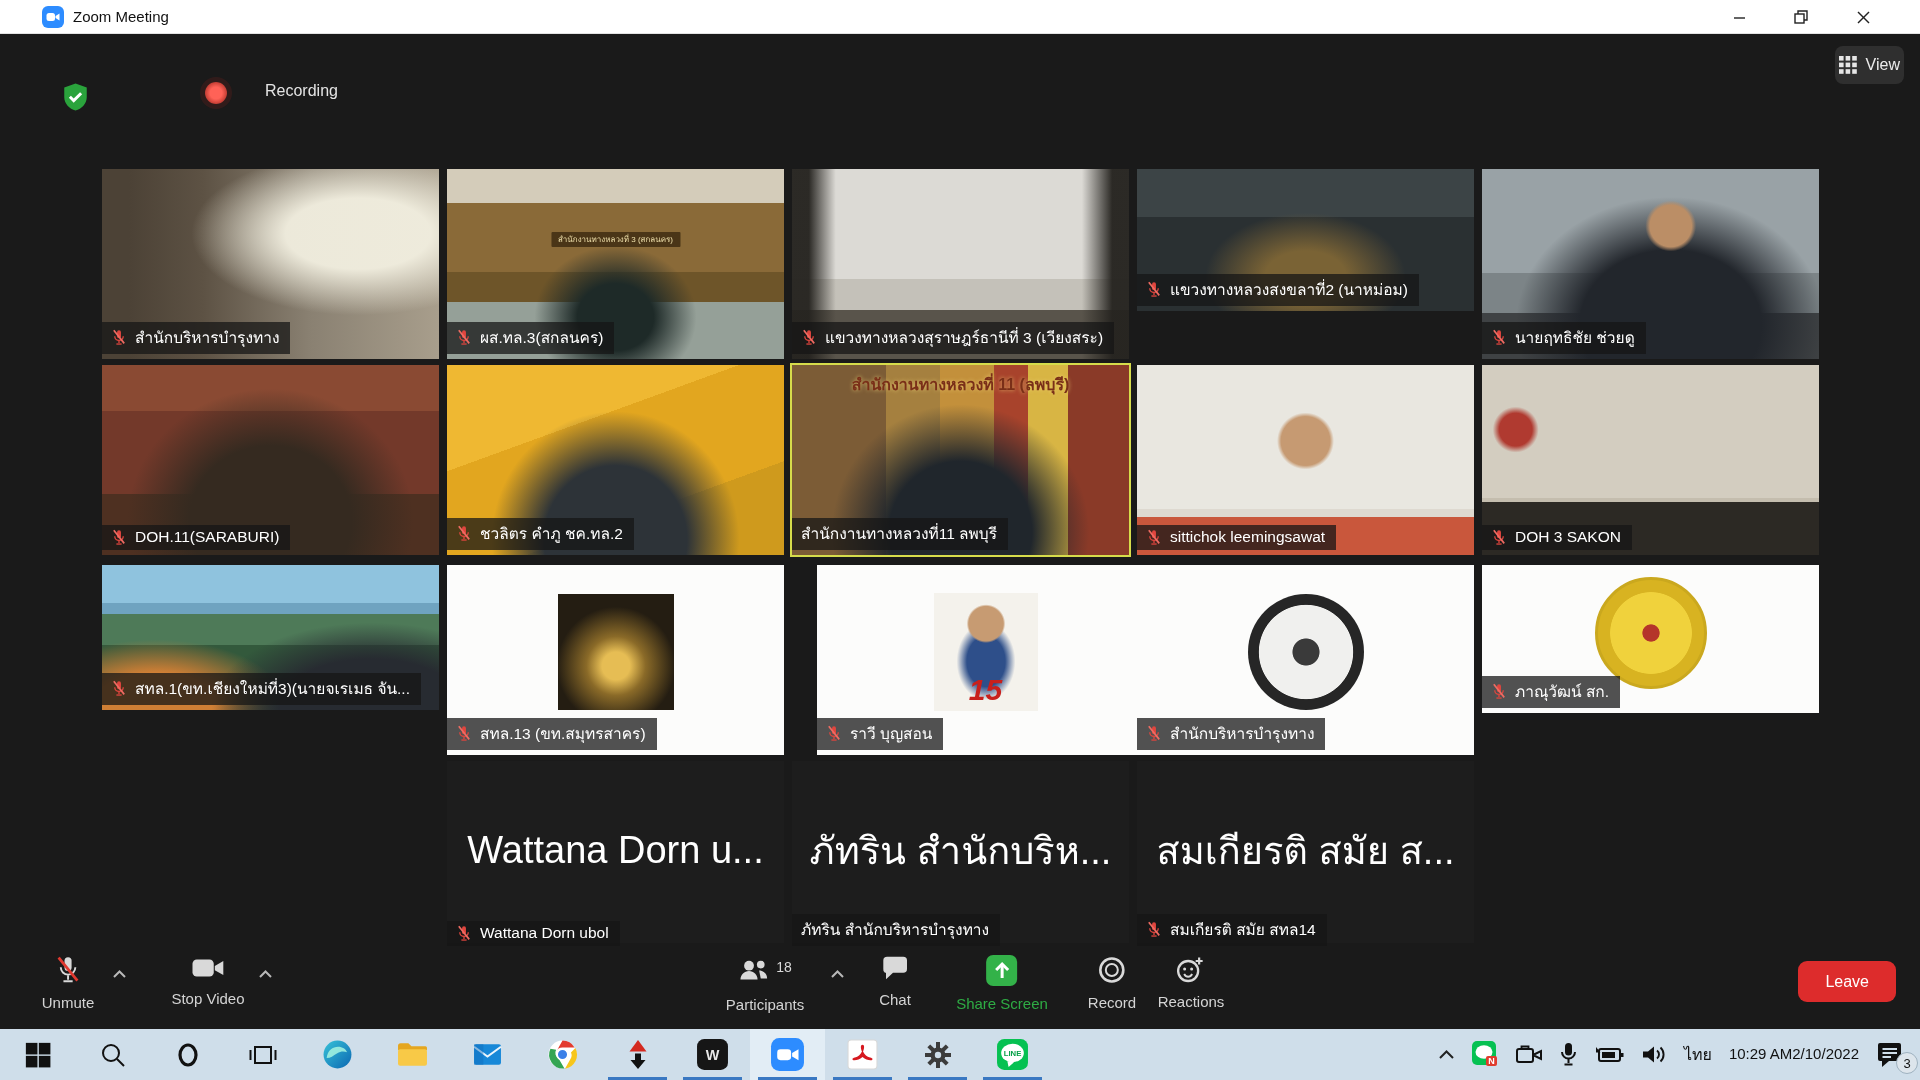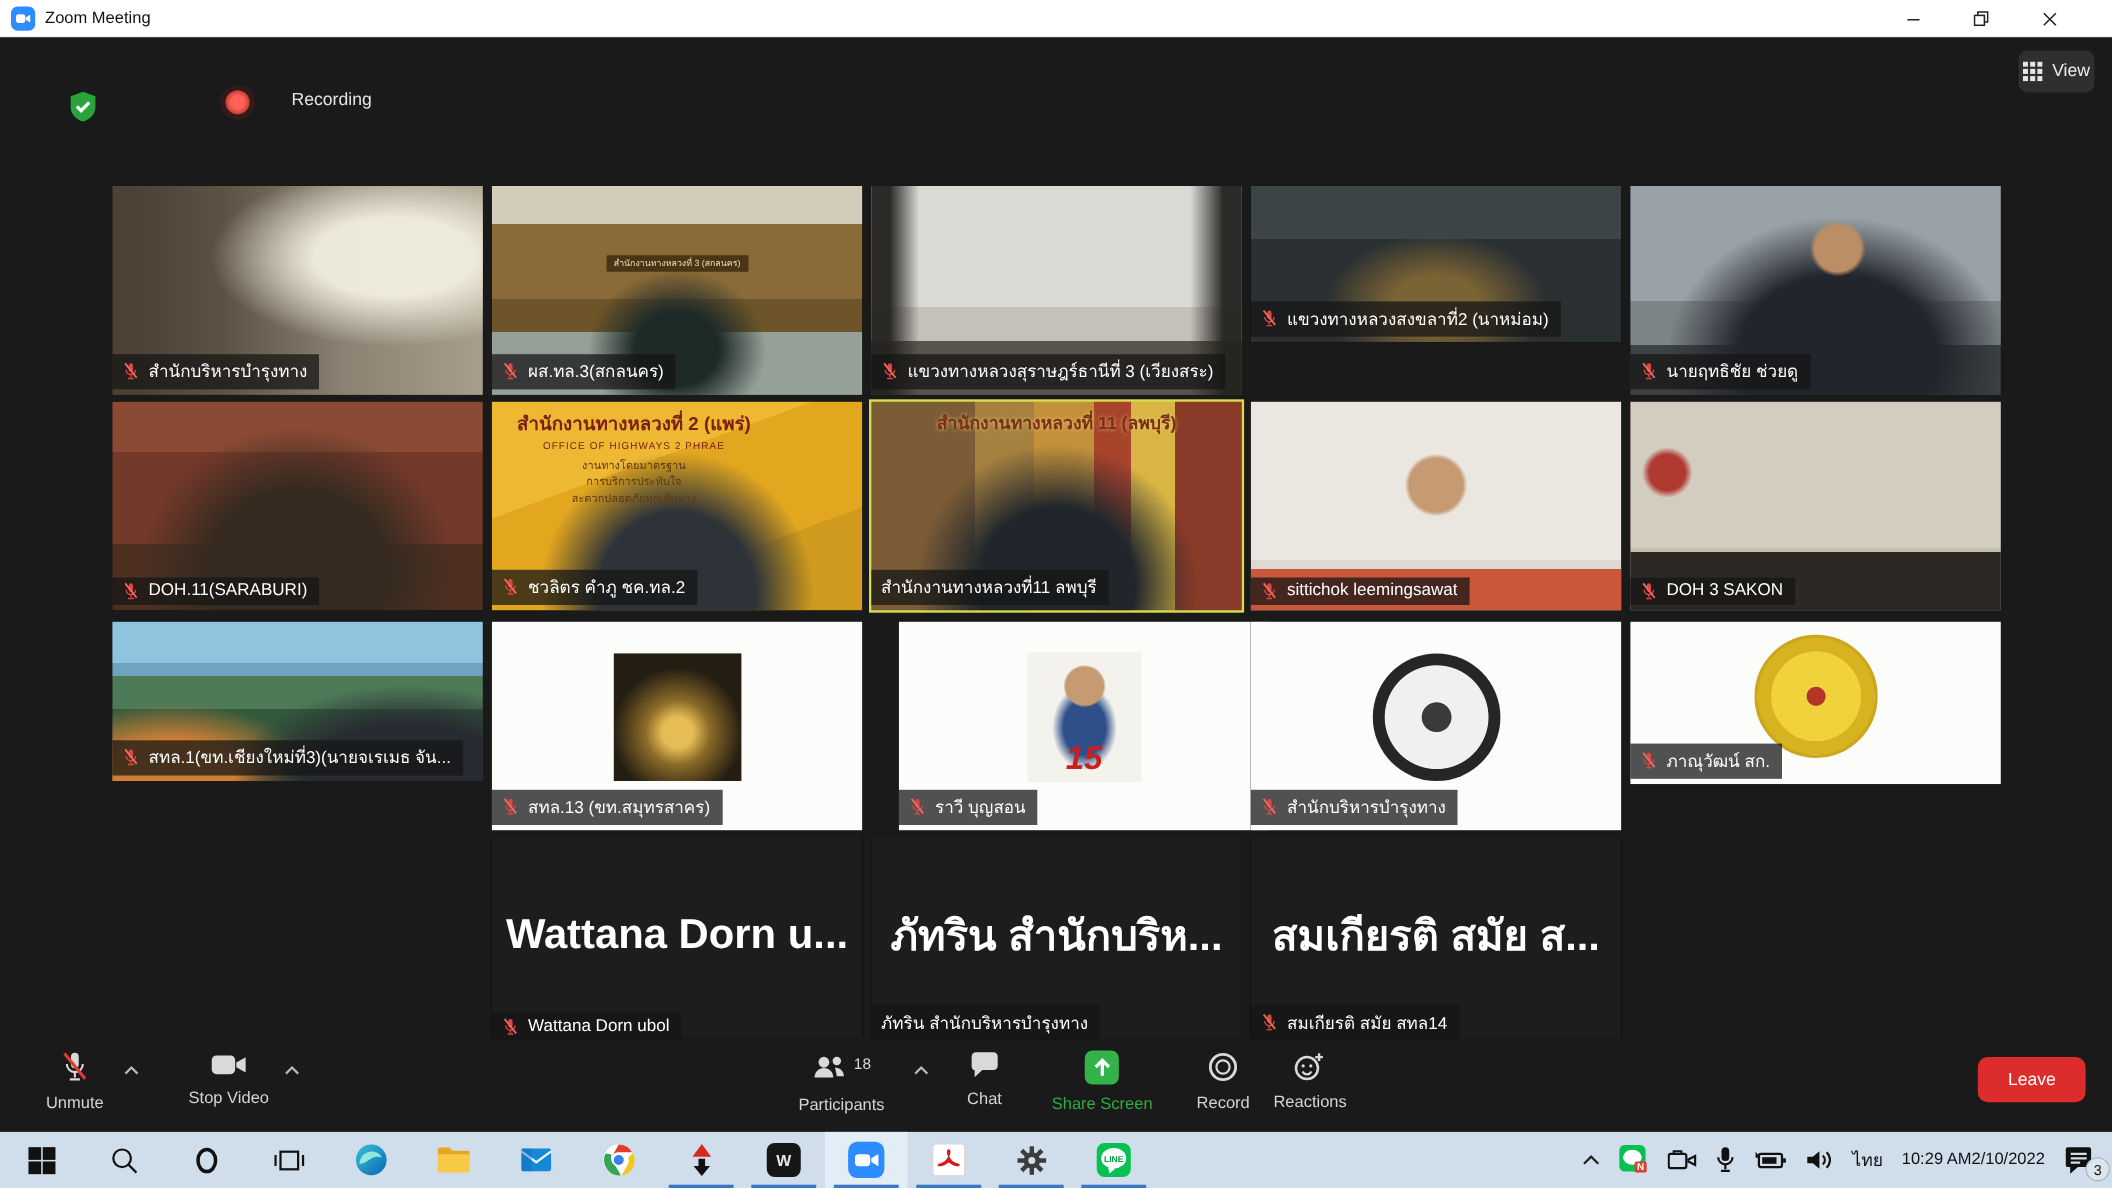--- a/index.html
+++ b/index.html
@@ -1,21 +1,21 @@
 <!DOCTYPE html>
 <html><head>
 <meta charset="utf-8">
 <style>
   html,body{margin:0;padding:0;width:1920px;height:1080px;overflow:hidden;
     font-family:"Liberation Sans","DejaVu Sans",sans-serif;background:#1a1a1a;}
   *{box-sizing:border-box;}
 
   
   .titlebar{position:absolute;left:0;top:0;width:1920px;height:34px;background:#ffffff;
-    display:flex;align-items:center;border-bottom:1px solid #e3e3e3;}
+    display:flex;align-items:center;border-bottom:1px solid #e3e3e3;padding-left:32px;}
   .zlogo{width:22px;height:22px;border-radius:6px;background:#2d8cff;margin-left:10px;
     display:flex;align-items:center;justify-content:center;flex:0 0 auto;}
   .title-text{margin-left:9px;font-size:15px;color:#111;}
   .win-controls{position:absolute;right:26px;top:0;height:34px;display:flex;}
   .win-btn{width:62px;height:34px;display:flex;align-items:center;justify-content:center;cursor:default;}
 
   
   .meeting{position:absolute;left:0;top:34px;width:1920px;height:995px;background:#1a1a1a;}
 
   .shield{position:absolute;left:62px;top:48px;}
@@ -88,21 +88,21 @@
     background:radial-gradient(circle at 50% 26%,#c79b72 0 17%,rgba(0,0,0,0) 19%),
       radial-gradient(ellipse at 50% 58%,#2e4f8a 0 26%,rgba(0,0,0,0) 40%),#f4f2ec;}
   .ct-photo-15 .fifteen{position:absolute;left:50%;bottom:6px;transform:translateX(-50%);
     color:#c8201c;font-size:30px;font-weight:bold;font-style:italic;line-height:1;}
   .ct-emblem-dark{width:116px;height:116px;border-radius:50%;
     background:radial-gradient(circle,#3a3a3a 0 16%,#f0f0ee 17% 57%,#262626 58% 100%);}
   .ct-emblem-yellow{width:112px;height:112px;border-radius:50%;border:3px solid #caa81e;
     background:radial-gradient(circle,#b5352a 0 11%,#f0d23c 12% 54%,#d8b321 55% 78%,#f0d23c 79% 100%);}
 
   .big-name{position:absolute;left:50%;top:47%;transform:translate(-50%,-50%);z-index:2;
-    color:#fff;font-size:38px;font-weight:bold;white-space:nowrap;}
+    color:#fff;font-size:38px;font-weight:normal;white-space:nowrap;}
 
   .tile-label{position:absolute;left:0;bottom:5px;z-index:3;display:flex;align-items:center;gap:8px;
     background:rgba(22,22,22,.74);padding:3px 11px 4px 9px;max-width:332px;}
   .tile-label span{color:#fff;font-size:15.5px;white-space:nowrap;overflow:hidden;}
 
   
   .toolbar{position:absolute;left:0;top:943px;width:1920px;height:86px;background:#1a1a1a;}
   .tbtn{position:absolute;top:12px;display:flex;flex-direction:column;align-items:center;gap:9px;
     transform:translateX(-50%);cursor:default;}
   .tbtn .lbl{color:#d4d4d4;font-size:15px;white-space:nowrap;}
@@ -269,29 +269,20 @@
             <path d="M5.5 11a6.5 6.5 0 0 0 13 0" fill="none" stroke="#e0453e" stroke-width="2"></path>
             <line x1="12" y1="18" x2="12" y2="21.5" stroke="#e0453e" stroke-width="2"></line>
             <line x1="8" y1="23" x2="16" y2="23" stroke="#e0453e" stroke-width="2"></line>
             <line x1="4" y1="2" x2="20" y2="22" stroke="#ef6b62" stroke-width="2.6"></line>
           </svg>
           <span>DOH.11(SARABURI)</span>
         </div>
       </div>
       <div class="tile" style="left: 447px; top: 331px; width: 337px; height: 190px;">
         <div class="scene sc-vbg-gold"></div>
-        <div class="vbg gold">
-          <div class="vt">สำนักงานทางหลวงที่ 2 (แพร่)</div>
-          <div class="vs">OFFICE OF HIGHWAYS 2 PHRAE</div>
-          <div class="vl">
-            <div>งานทางโดยมาตรฐาน</div>
-            <div>การบริการประทับใจ</div>
-            <div>สะดวกปลอดภัยทุกเส้นทาง</div>
-          </div>
-        </div>
         <div class="tile-label">
           <svg class="lbl-mic" width="16" height="17" viewBox="0 0 24 26">
             <rect x="9" y="2" width="6" height="12" rx="3" fill="#e0453e"></rect>
             <path d="M5.5 11a6.5 6.5 0 0 0 13 0" fill="none" stroke="#e0453e" stroke-width="2"></path>
             <line x1="12" y1="18" x2="12" y2="21.5" stroke="#e0453e" stroke-width="2"></line>
             <line x1="8" y1="23" x2="16" y2="23" stroke="#e0453e" stroke-width="2"></line>
             <line x1="4" y1="2" x2="20" y2="22" stroke="#ef6b62" stroke-width="2.6"></line>
           </svg>
           <span>ชวลิตร  คำภู ชค.ทล.2</span>
         </div>

